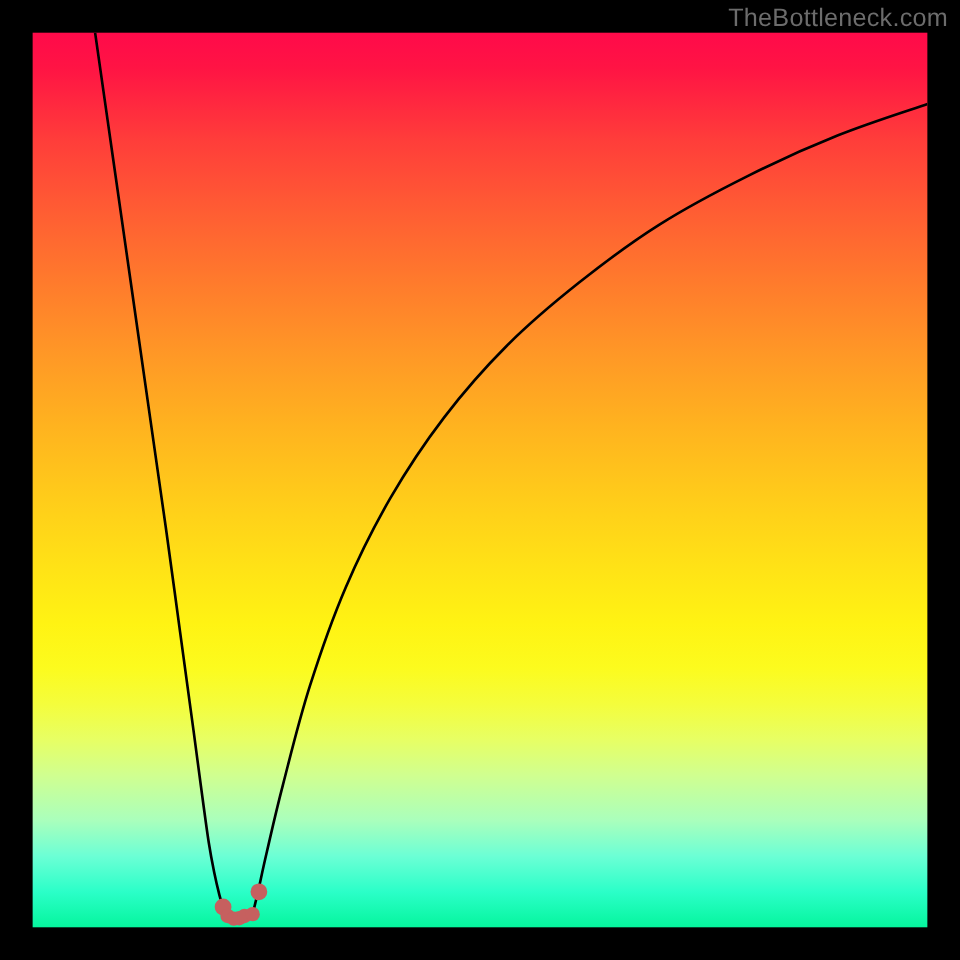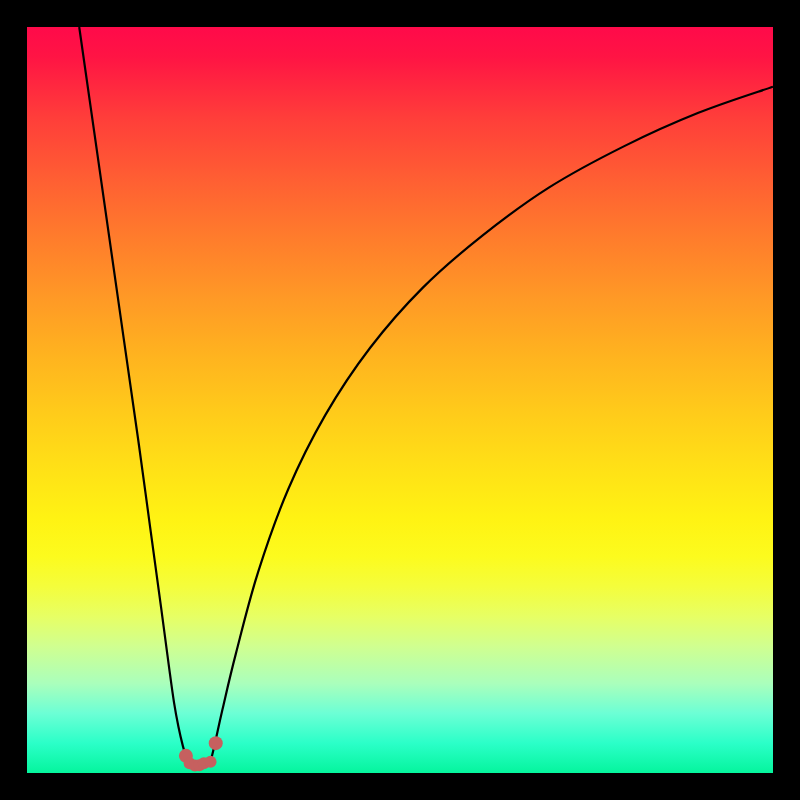--- a/index.html
+++ b/index.html
@@ -80,13 +80,14 @@
           <circle cx="162.63" cy="736.30" r="6" fill="#c6605f"></circle>
           <circle cx="167.85" cy="738.54" r="6" fill="#c6605f"></circle>
           <circle cx="172.33" cy="738.17" r="6" fill="#c6605f"></circle>
           <circle cx="176.80" cy="736.30" r="6" fill="#c6605f"></circle>
           <circle cx="183.52" cy="734.81" r="6" fill="#c6605f"></circle>
           <circle cx="188.74" cy="716.16" r="7" fill="#c6605f"></circle>
         </g>
     </svg>
   </div>
 
+  <div class="watermark">TheBottleneck.com</div>
 </div>
 
 </body></html>

